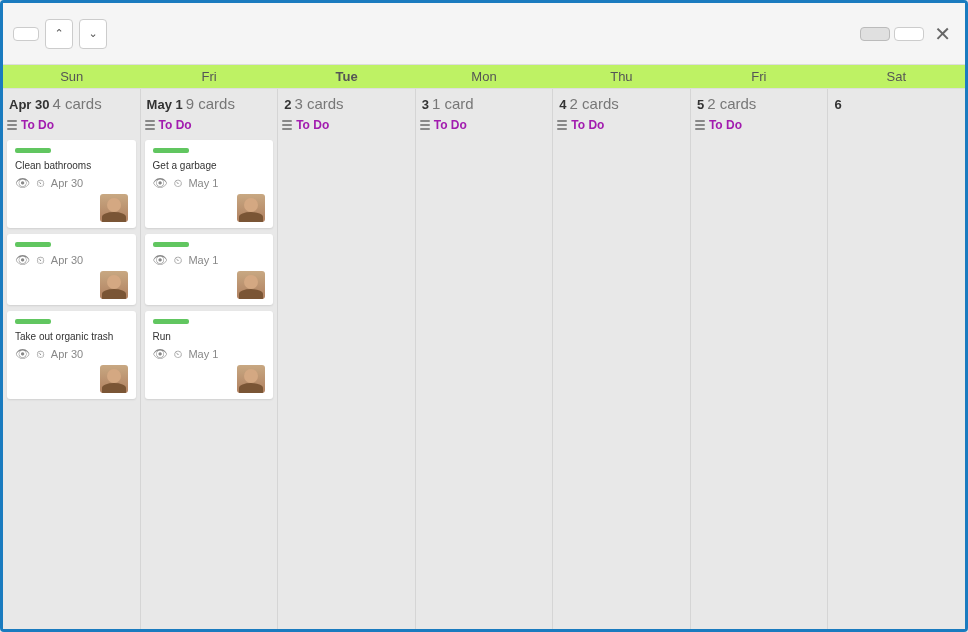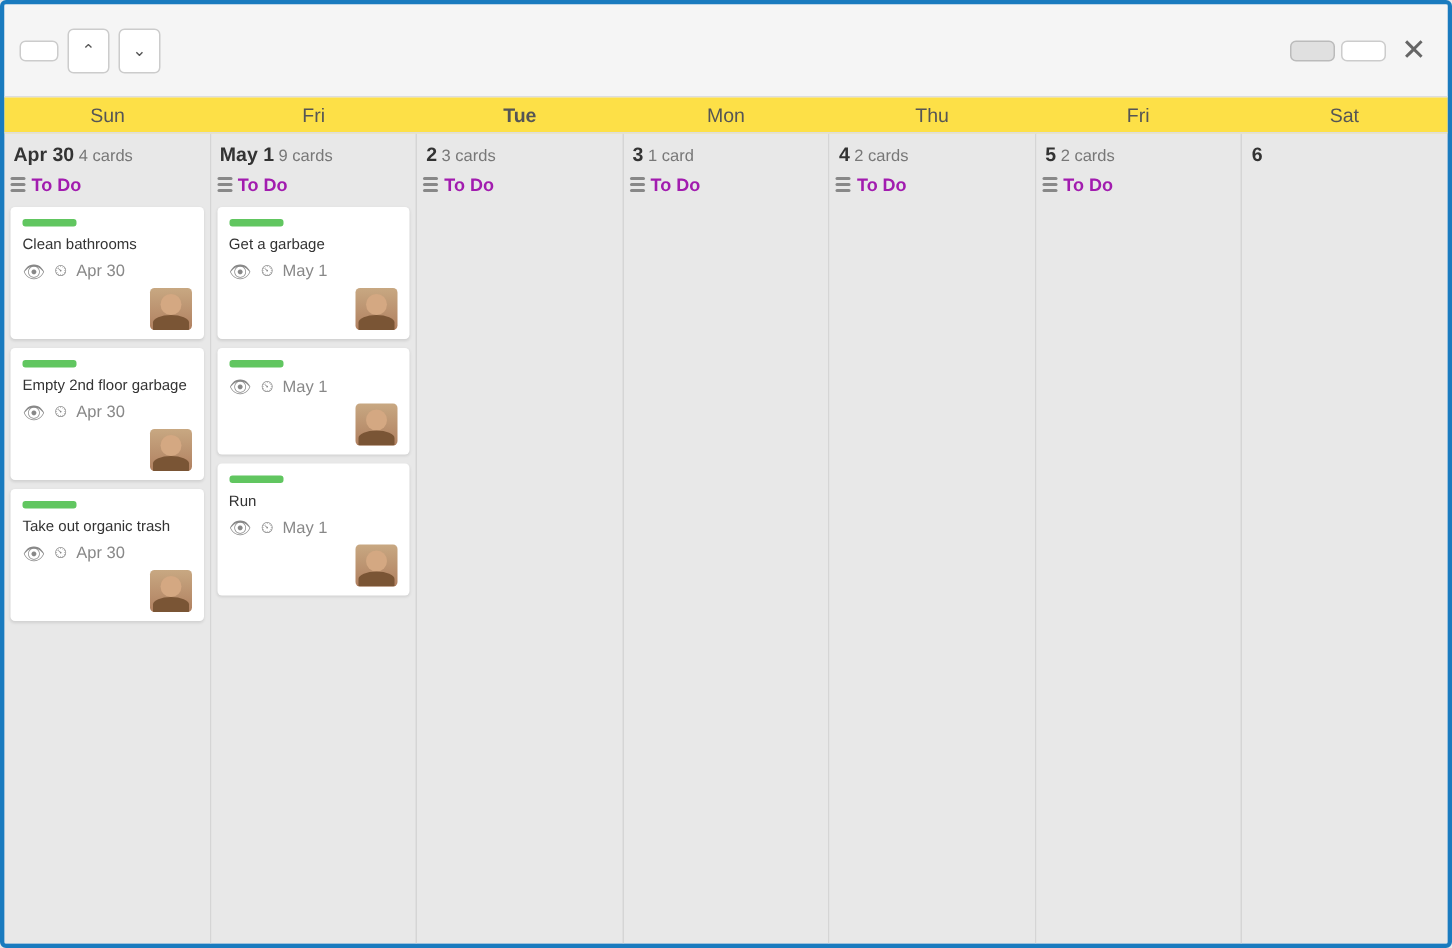--- a/index.html
+++ b/index.html
@@ -82,21 +82,21 @@
       background: none;
       border: none;
       font-size: 20px;
       cursor: pointer;
       color: #666;
       padding: 0 4px;
     }
     
     .day-headers {
       display: flex;
-      background: #fde047;
+      background: #bef264;
       border-bottom: 1px solid #ddd;
       padding: 4px 0;
     }
     .day-header-col {
       text-align: center;
       font-size: 13px;
       color: #555;
       font-weight: 500;
     }
     
@@ -121,21 +121,21 @@
       color: #555;
       margin-bottom: 6px;
       padding-left: 2px;
     }
     .day-col-header .day-num {
       font-size: 13px;
       font-weight: 600;
       color: #333;
     }
     .day-col-header .card-count {
-      font-size: 11px;
+      font-size: 15px;
       color: #777;
       margin-left: 3px;
     }
     
     .list-label {
       display: flex;
       align-items: center;
       gap: 4px;
       margin-bottom: 8px;
       font-size: 12px;
@@ -273,21 +273,20 @@
             <span class="eye-icon">👁</span>
             <span class="clock-icon">⏲</span>
             <span>Apr 30</span>
           </div>
           <div class="card-footer">
             <div class="avatar-face"></div>
           </div>
         </div>
         <div class="card">
           <div class="card-label-bar" style="background: rgb(97, 198, 96);"></div>
-          <div class="card-title">Empty 2nd floor garbage</div>
           <div class="card-meta">
             <span class="eye-icon">👁</span>
             <span class="clock-icon">⏲</span>
             <span>Apr 30</span>
           </div>
           <div class="card-footer">
             <div class="avatar-face"></div>
           </div>
         </div>
         <div class="card">

